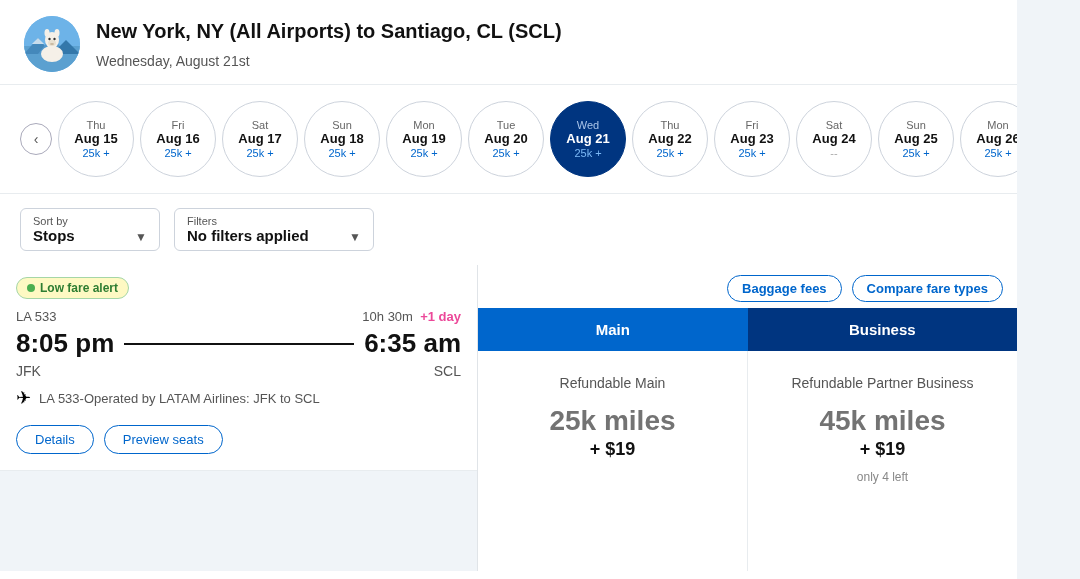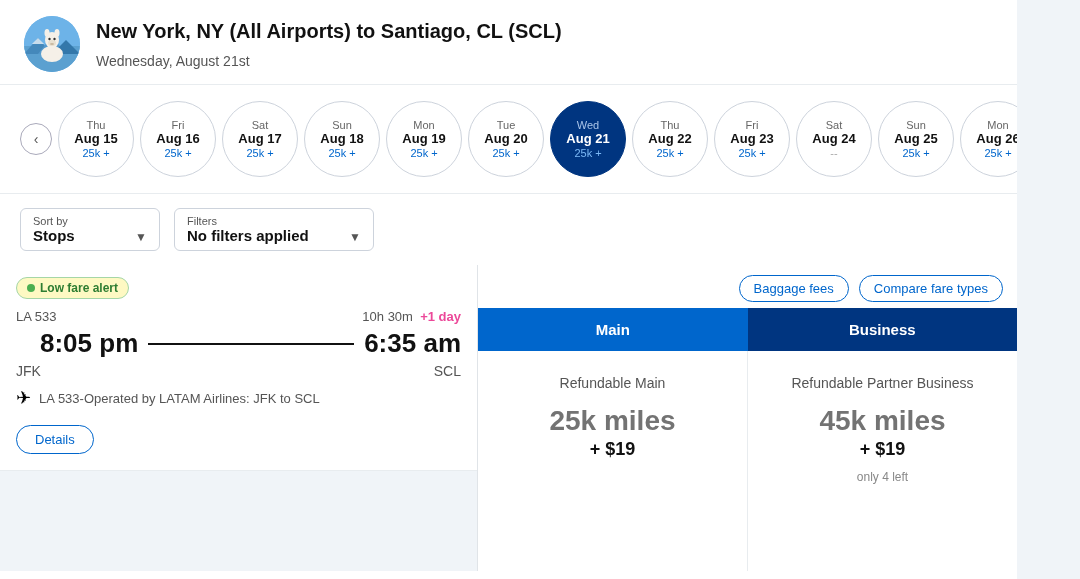--- a/index.html
+++ b/index.html
@@ -184,21 +184,21 @@
       gap: 10px;
     }
     .fare-action-btn {
       border: 1.5px solid #0066cc;
       border-radius: 20px;
       padding: 5px 14px;
       font-size: 13px;
       color: #0066cc;
       cursor: pointer;
       background: #fff;
-      font-weight: 400;
+      font-weight: 700;
     }
     .fare-tabs {
       display: flex;
     }
     .fare-tab {
       flex: 1;
       text-align: center;
       padding: 13px 0;
       font-size: 15px;
       font-weight: 600;
@@ -292,21 +292,20 @@
     }
     .plus-day {
       color: #ec4899;
       font-weight: 600;
     }
     .flight-times-row {
       display: flex;
       align-items: center;
       padding: 4px 16px 4px 16px;
       gap: 0;
-      margin-left: 24px;
     }
     .time-depart {
       font-size: 26px;
       font-weight: 700;
       color: #111;
     }
     .flight-line {
       flex: 1;
       height: 2px;
       background: #111;
@@ -506,20 +505,21 @@
       <div class="airports-row">
         <span class="airport-code">JFK</span>
         <span class="airport-code">SCL</span>
       </div>
       <div class="operated-row">
         <span class="latam-icon">✈</span>
         <span class="operated-text">LA 533-Operated by LATAM Airlines: JFK to SCL</span>
       </div>
       <div class="flight-actions">
         <button class="btn-outline">Details</button>
+        <button class="btn-outline">Preview seats</button>
       </div>
     </div>
   </div>
 
   <div class="fare-panel">
     <div class="fare-panel-header">
       <button class="fare-action-btn">Baggage fees</button>
       <button class="fare-action-btn">Compare fare types</button>
     </div>
     <div class="fare-tabs" id="fare-tabs-container">

